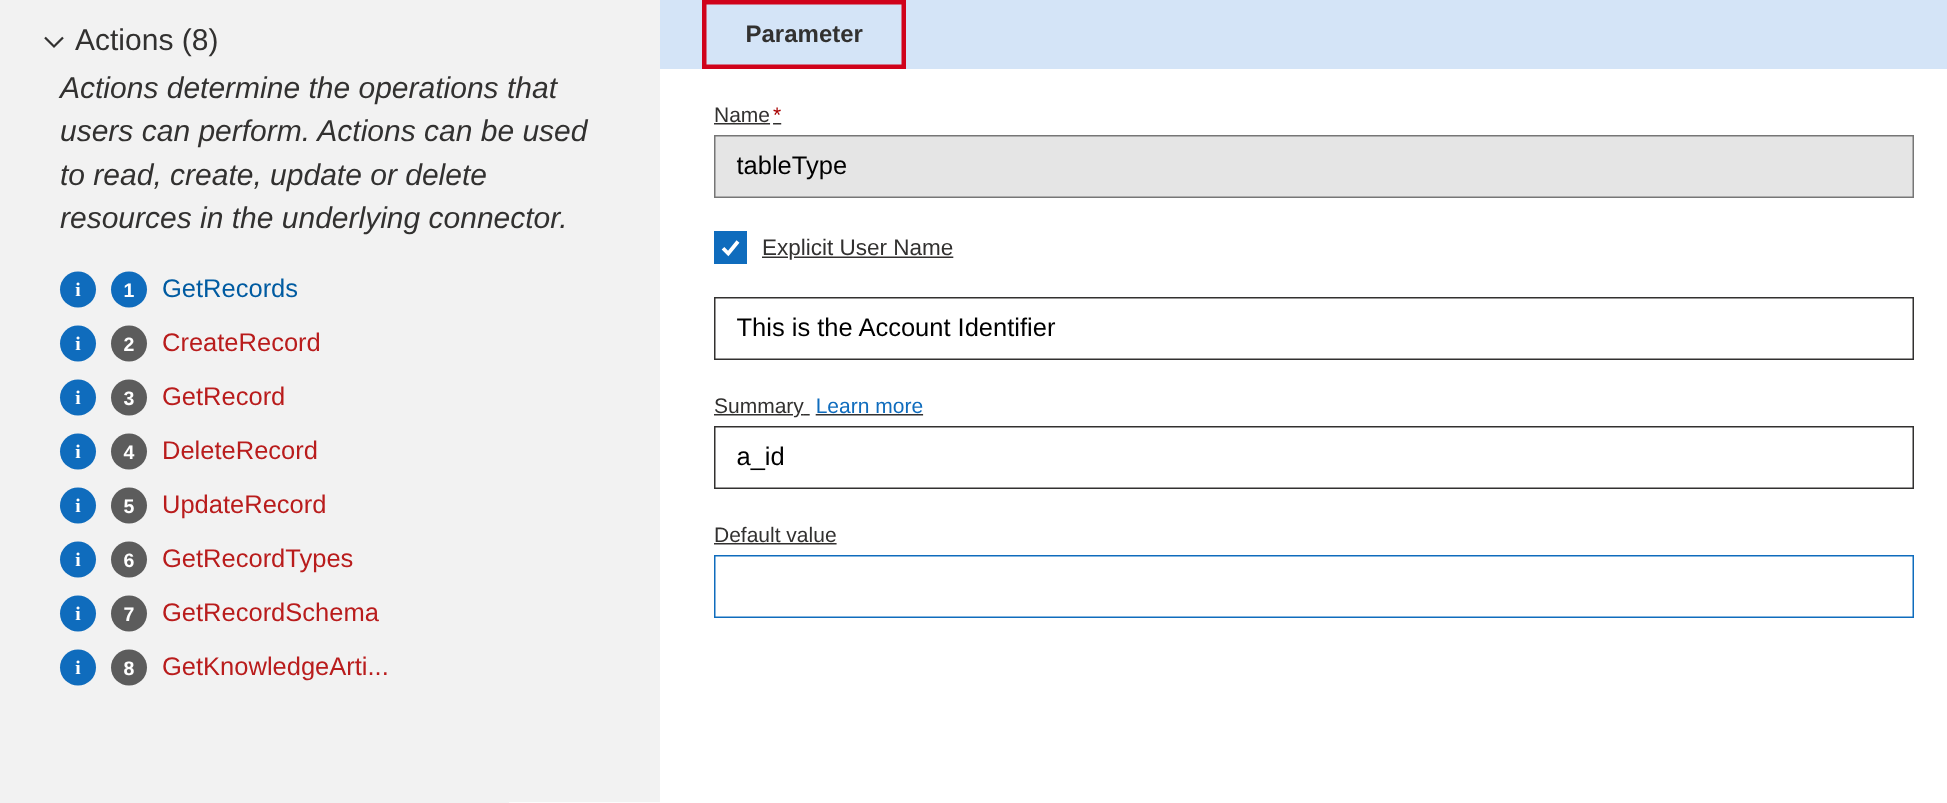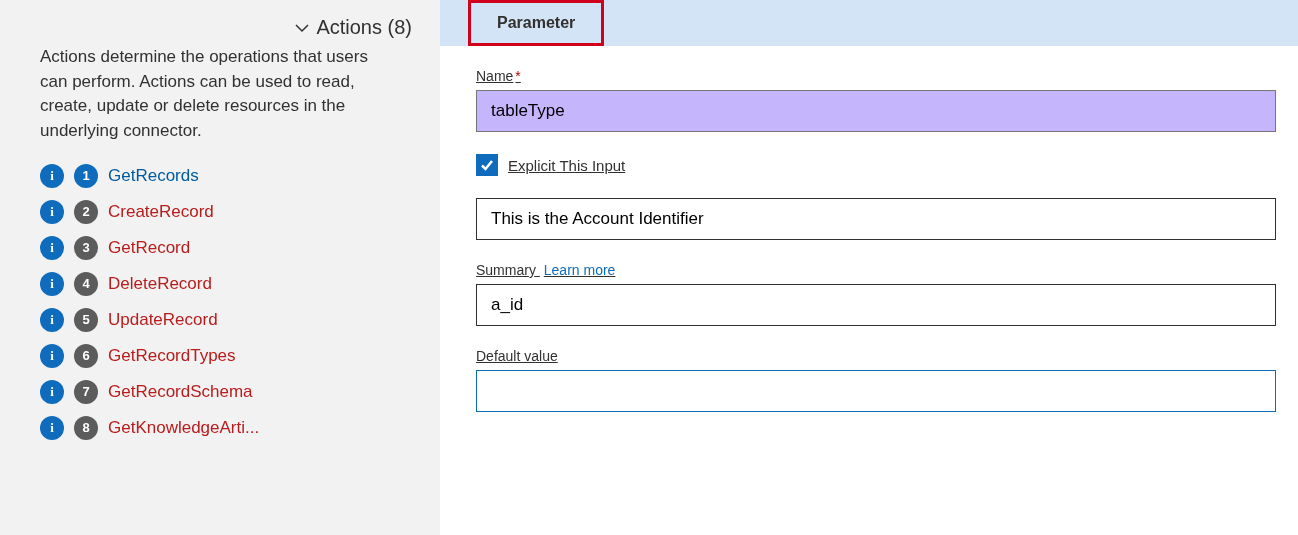--- a/index.html
+++ b/index.html
@@ -21,32 +21,32 @@
     padding: 16px 28px 16px 28px;
   }
   .section-header {
     display: flex;
     align-items: center;
     font-size: 20px;
     font-weight: 400;
     color: #323130;
     margin-bottom: 6px;
     cursor: pointer;
-    justify-content: flex-end;
   }
   .chevron {
     margin-right: 6px;
     display: inline-flex;
     align-items: center;
   }
   .section-desc {
-    font-size: 17px;
+    font-size: 20px;
     line-height: 1.45;
     color: #323130;
     margin: 6px 12px 14px 12px;
+    font-style: italic;
   }
   .action-list {
     list-style: none;
     padding-left: 12px;
   }
   .action-item {
     display: flex;
     align-items: center;
     gap: 10px;
     padding: 6px 0;
@@ -95,23 +95,23 @@
     flex-direction: column;
   }
   .tab-bar {
     background: #d4e4f7;
     padding-left: 28px;
     height: 46px;
     display: flex;
     align-items: stretch;
   }
   .tab {
-    padding: 0 26px;
-    display: flex;
-    align-items: center;
+    padding: 12px 26px;
+    display: flex;
+    align-items: flex-start;
     font-size: 16px;
     font-weight: 600;
     color: #323130;
   }
   .tab.highlighted {
     border: 3px solid #d0021b;
     background: #d4e4f7;
   }
   .form-area {
     padding: 22px 22px 0 36px;
@@ -130,21 +130,21 @@
     width: 100%;
     height: 42px;
     padding: 0 14px;
     font-size: 17px;
     font-family: inherit;
     border: 1px solid #323130;
     background: #fff;
     outline: none;
   }
   .text-input.readonly {
-    background: #c4b5fd;
+    background: #e5e5e5;
     border-color: #767676;
   }
   .text-input.focus {
     border: 1px solid #0f6cbd;
   }
   .checkbox-row {
     display: flex;
     align-items: center;
     gap: 10px;
     margin-top: 2px;
@@ -234,21 +234,21 @@
       <input class="text-input readonly" type="text" readonly="" value="tableType" style="">
     </div>
 
     <div class="form-group">
       <div class="checkbox-row">
         <span class="checkbox">
           <svg width="16" height="16" viewBox="0 0 16 16">
               <path d="M3 8.5 L6.5 12 L13 4" fill="none" stroke="#fff" stroke-width="2.5"></path>
             </svg>
         </span>
-        <span class="checkbox-label">Explicit This Input</span>
+        <span class="checkbox-label">Explicit User Name</span>
       </div>
     </div>
 
     <div class="form-group">
       <input class="text-input" type="text" value="This is the Account Identifier" style="">
     </div>
 
     <div class="form-group">
       <label class="form-label">
         <span>Summary</span>

